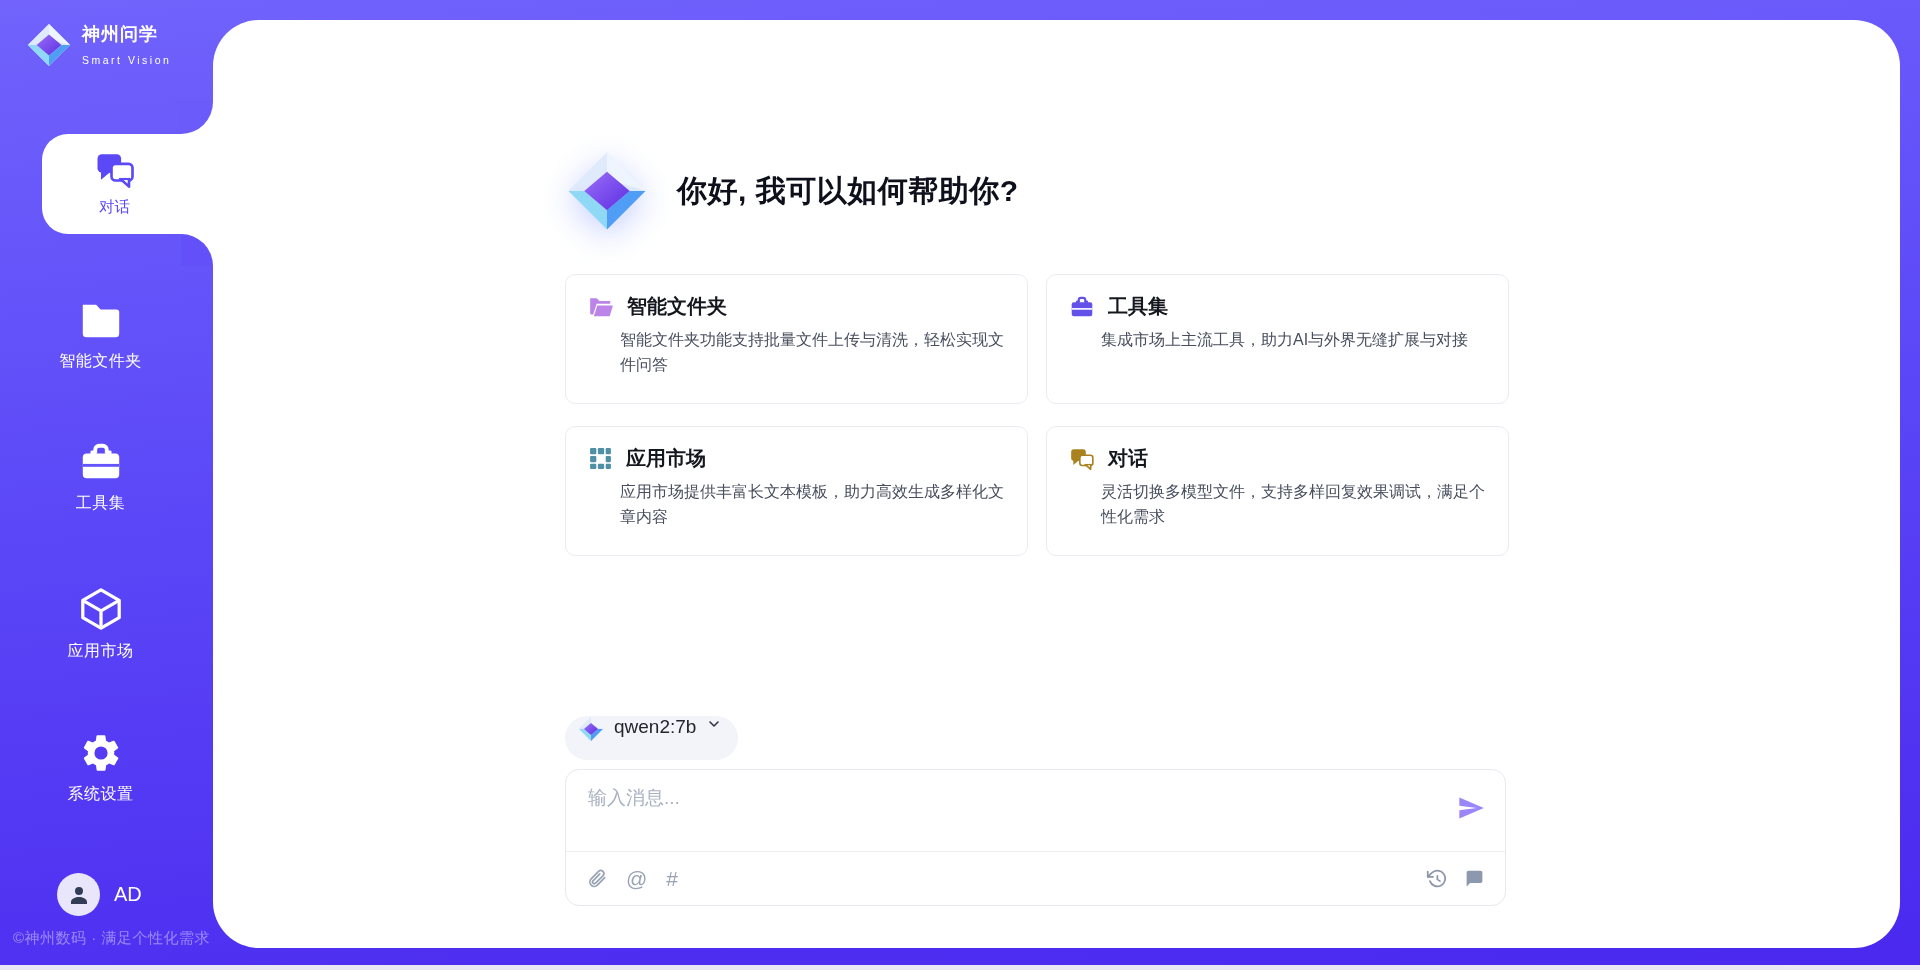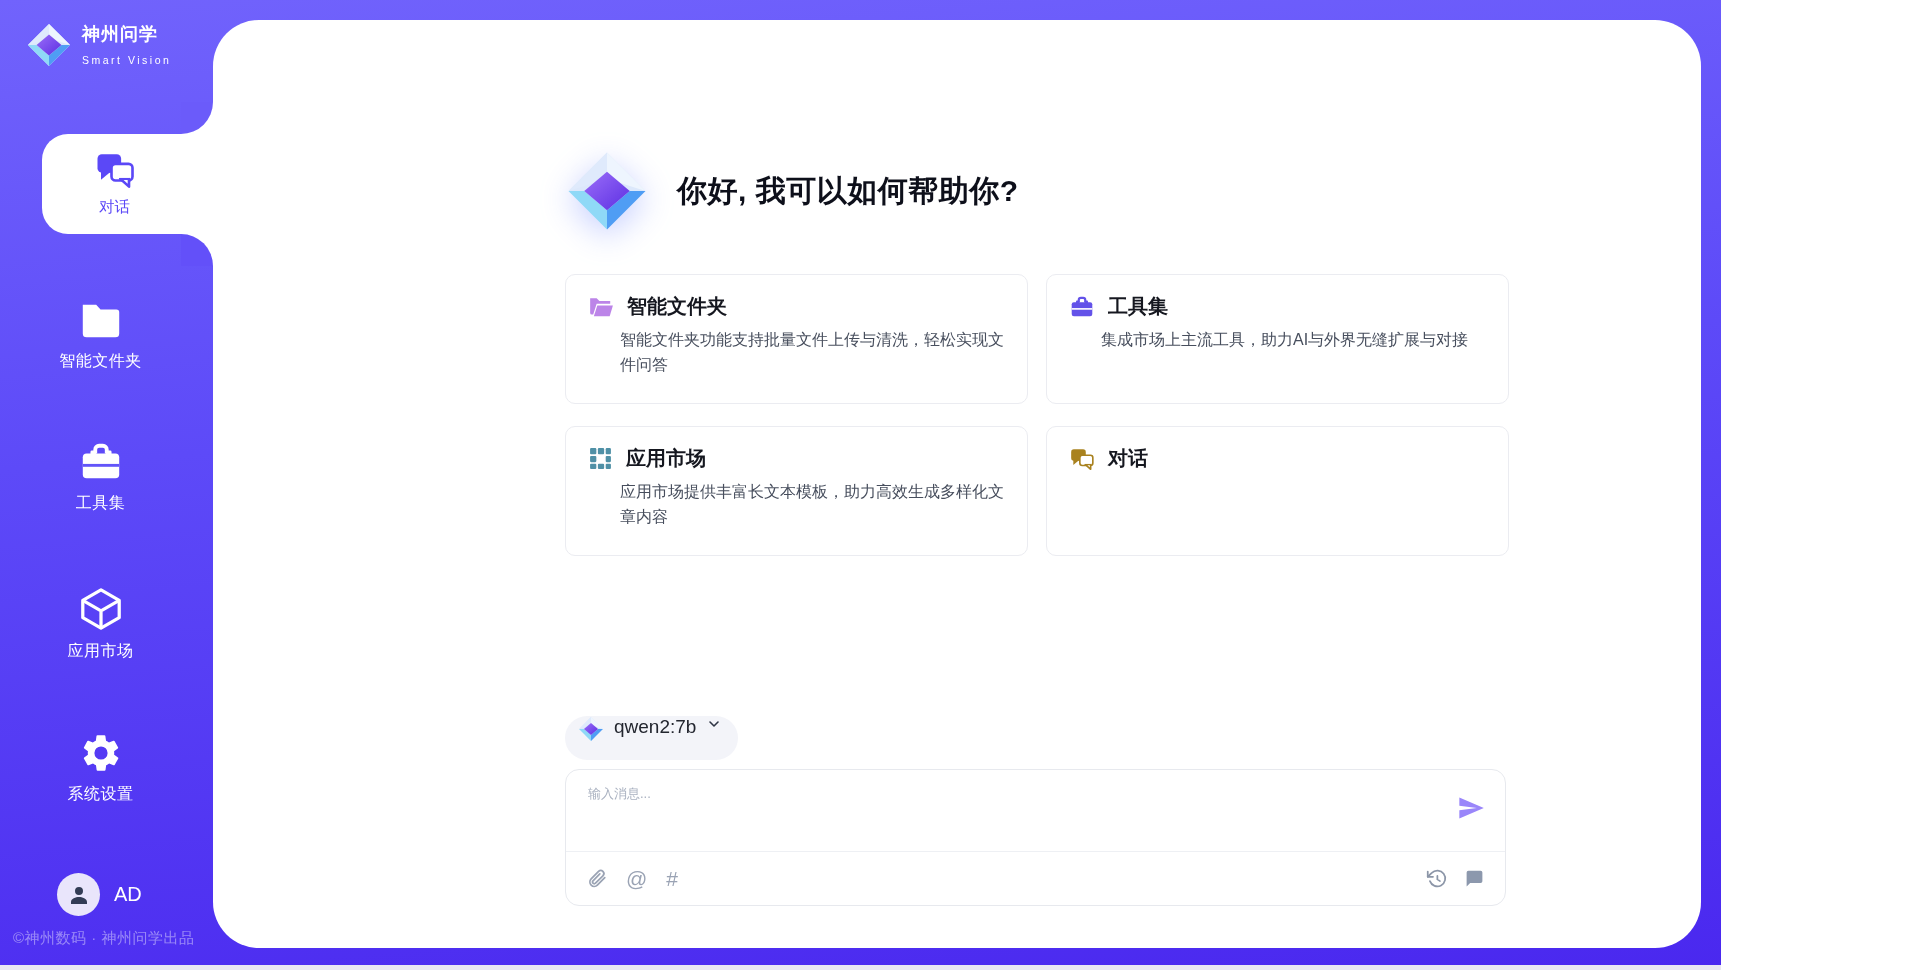--- a/index.html
+++ b/index.html
@@ -1,17 +1,17 @@
 <!DOCTYPE html>
 <html><head>
 <meta charset="utf-8">
 <style>
   * { margin:0; padding:0; box-sizing:border-box; }
   html,body { width:1920px; height:970px; font-family:"Liberation Sans","DejaVu Sans",sans-serif; }
-  .stage { position:relative; width:1721px; height:970px; overflow:hidden;
+  .stage { position:relative; width:1920px; height:970px; overflow:hidden;
            background:linear-gradient(175deg,#7163fc 0%,#5d4af8 42%,#4a28ef 100%); }
   .bottom-strip { position:absolute; left:0; right:0; bottom:0; height:5px; background:#e9e7f3; z-index:5; }
 
   
   .main { position:absolute; left:213px; top:20px; right:20px; bottom:22px;
           background:#ffffff; border-radius:46px; z-index:1; }
 
   
   .logo { position:absolute; left:26px; top:22px; display:flex; align-items:center; gap:10px; z-index:2; }
   .brand-text { display:flex; flex-direction:column; line-height:1.15; }
@@ -59,21 +59,21 @@
   .card-title { font-size:20px; font-weight:700; color:#15171f; }
   .card-desc { margin-top:8px; font-size:16px; color:#474e5d; line-height:1.55;margin-left:32px; }
 
   .model-pill { position:absolute; top:696px; left:0; height:44px; display:inline-flex; align-items:flex-start;
                 gap:10px; padding:0 16px 0 13px; background:#f3f4f9; border-radius:22px; cursor:pointer; }
   .model-name { font-size:19px; color:#23262f; }
 
   .composer { position:absolute; top:749px; left:0; width:941px; height:137px; background:#fff;
               border:1px solid #e7e9ee; border-radius:14px; }
   .composer textarea { position:absolute; top:15px; left:22px; width:820px; height:58px; border:none;
-              outline:none; resize:none; font-size:13px; color:#2a2e3a; font-family:inherit; background:transparent; }
+              outline:none; resize:none; font-size:19px; color:#2a2e3a; font-family:inherit; background:transparent; }
   .composer textarea::placeholder { color:#a9b1c0; }
   .send-btn { position:absolute; top:24px; right:20px; width:28px; height:28px; border:none;
               background:transparent; cursor:pointer; padding:0; }
   .composer-divider { position:absolute; top:81px; left:0; right:0; height:1px; background:#eef0f4; }
   .tools { position:absolute; top:82px; left:0; right:0; bottom:0; display:flex; align-items:center; padding:0 20px; }
   .tools-left { display:flex; align-items:center; gap:19px; }
   .tools-right { margin-left:auto; display:flex; align-items:center; gap:17px; }
   .tool-glyph { font-size:21px; color:#9aa3b4; line-height:1; cursor:pointer; }
   .tool-btn { background:transparent; border:none; padding:0; cursor:pointer; display:flex; align-items:center; }
 </style>
@@ -164,21 +164,21 @@
 
   <div class="user-row">
     <div class="avatar">
       <svg width="24" height="24" viewBox="0 0 24 24">
         <path fill="#333c55" d="M12 12a4 4 0 1 0 0-8 4 4 0 0 0 0 8zm0 2c-3.3 0-8 1.7-8 5v2h16v-2c0-3.3-4.7-5-8-5z"></path>
       </svg>
     </div>
     <span class="user-name">AD</span>
   </div>
 
-  <div class="copyright">©神州数码 · 神州问学出品</div>
+  <div class="copyright">©神州数码 · 满足个性化需求</div>
 
   <div class="main">
     <div class="content">
 
       <div class="welcome">
         <svg class="diamond" width="84" height="84" viewBox="0 0 48 48">
           <defs>
               <linearGradient id="dg2" x1="0" y1="0" x2="1" y2="1">
             <stop offset="0" stop-color="#9b6ef9"></stop>
                 <stop offset="1" stop-color="#5c2fe2"></stop>
@@ -244,20 +244,21 @@
           <div class="card-head">
             <svg width="26" height="24" viewBox="0 0 48 44">
               <rect x="4" y="4" width="27" height="21" rx="5" fill="#a9821f"></rect>
               <polygon points="8,24 8,33 19,24" fill="#a9821f"></polygon>
               <rect x="20" y="15" width="24" height="19" rx="4.5" fill="#ffffff" stroke="#a9821f" stroke-width="3"></rect>
               <polygon points="40,32 40,41 30,32" fill="#ffffff" stroke="#a9821f" stroke-width="3" stroke-linejoin="round"></polygon>
               <rect x="23" y="18" width="18" height="13" fill="#ffffff"></rect>
             </svg>
             <span class="card-title">对话</span>
           </div>
+          <div class="card-desc">灵活切换多模型文件，支持多样回复效果调试，满足个性化需求</div>
         </div>
 
       </div>
 
       <div class="model-pill">
         <svg width="26" height="26" viewBox="0 0 48 48">
           <defs>
               <linearGradient id="dg3" x1="0" y1="0" x2="1" y2="1">
             <stop offset="0" stop-color="#9b6ef9"></stop>
                 <stop offset="1" stop-color="#5c2fe2"></stop>

